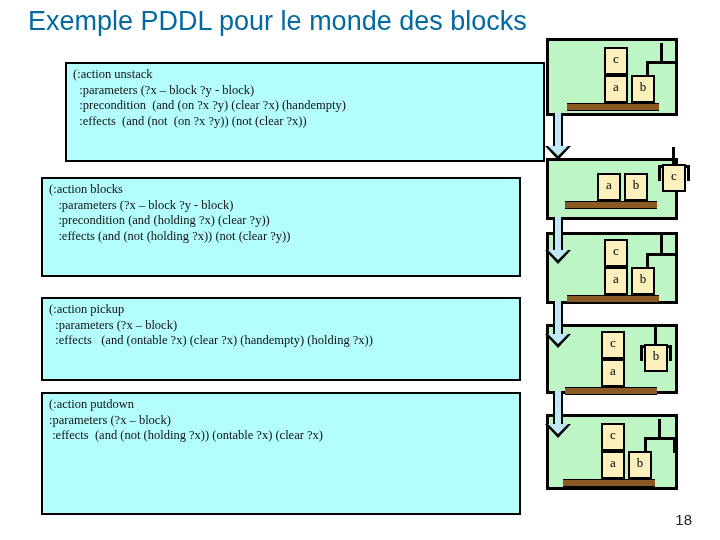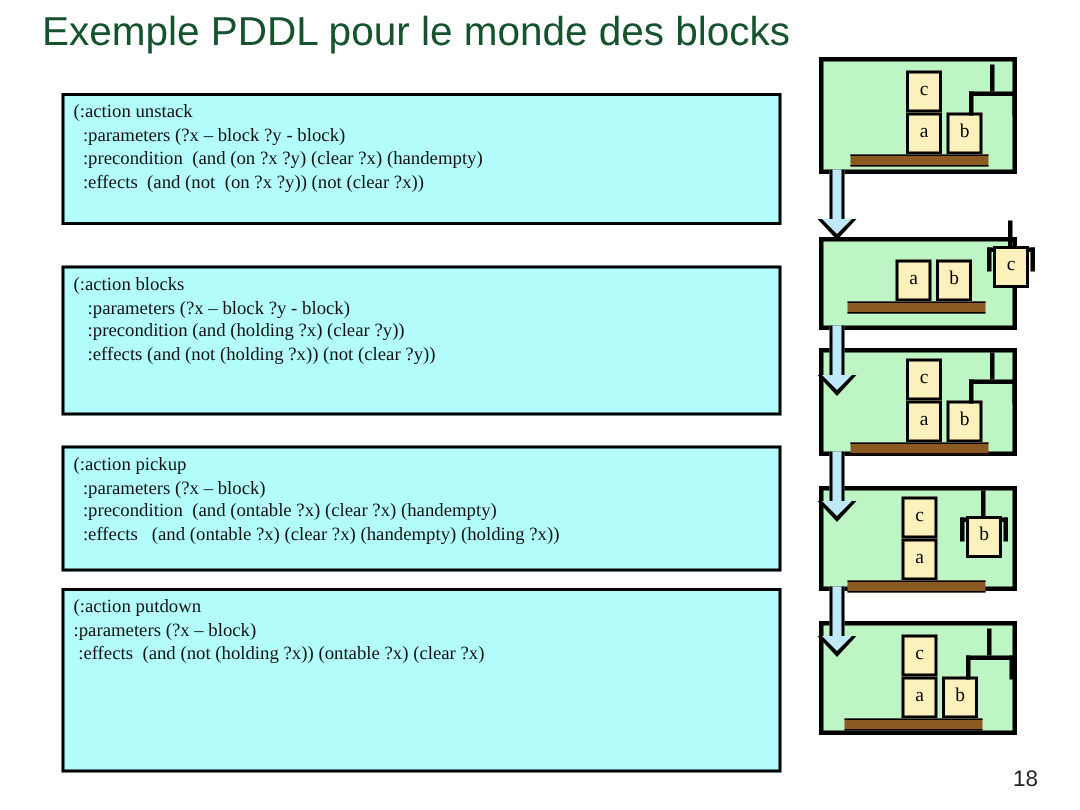--- a/index.html
+++ b/index.html
@@ -17,21 +17,21 @@
 
   
   #slide-title {
     position: absolute;
     left: 28px;
     top: 6px;
     width: 620px;
     font-family: "Liberation Sans", sans-serif;
     font-size: 27px;
     font-weight: 400;
-    color: #14532d;
+    color: #0369a1;
     letter-spacing: 0px;
     white-space: nowrap;
   }
 
   
   .action-box {
     position: absolute;
     left: 41px;
     width: 480px;
     background: #b3fdfd;
@@ -41,21 +41,21 @@
   }
   .action-line {
     font-family: "Liberation Serif", serif;
     font-size: 12.5px;
     line-height: 15.5px;
     color: #111111;
     white-space: pre;
     padding-left: 6px;
   }
 
-  #box-unstack  { top: 62px;  height: 88px; }
+  #box-unstack  { top: 62px;  height: 100px; margin-left: 24px; }
   #box-stack    { top: 177px; height: 100px; }
   #box-pickup   { top: 297px; height: 84px;  }
   #box-putdown  { top: 392px; height: 123px; }
 
   
   .bw-panel {
     position: absolute;
     left: 546px;
     width: 132px;
     background: #bdf5c4;
@@ -185,21 +185,20 @@
 <div class="action-box" id="box-stack">
   <div class="action-line">(:action blocks</div>
   <div class="action-line">   :parameters (?x – block ?y - block)</div>
   <div class="action-line">   :precondition (and (holding ?x) (clear ?y))</div>
   <div class="action-line">   :effects (and (not (holding ?x)) (not (clear ?y))</div>
 </div>
 
 <div class="action-box" id="box-pickup">
   <div class="action-line">(:action pickup</div>
   <div class="action-line">  :parameters (?x – block)</div>
-  <div class="action-line">  :precondition  (and (ontable ?x) (clear ?x) (handempty)</div>
   <div class="action-line">  :effects   (and (ontable ?x) (clear ?x) (handempty) (holding ?x))</div>
 </div>
 
 <div class="action-box" id="box-putdown">
   <div class="action-line">(:action putdown</div>
   <div class="action-line">:parameters (?x – block)</div>
   <div class="action-line"> :effects  (and (not (holding ?x)) (ontable ?x) (clear ?x)</div>
 </div>
 
 <div class="bw-panel" id="panel-1">

